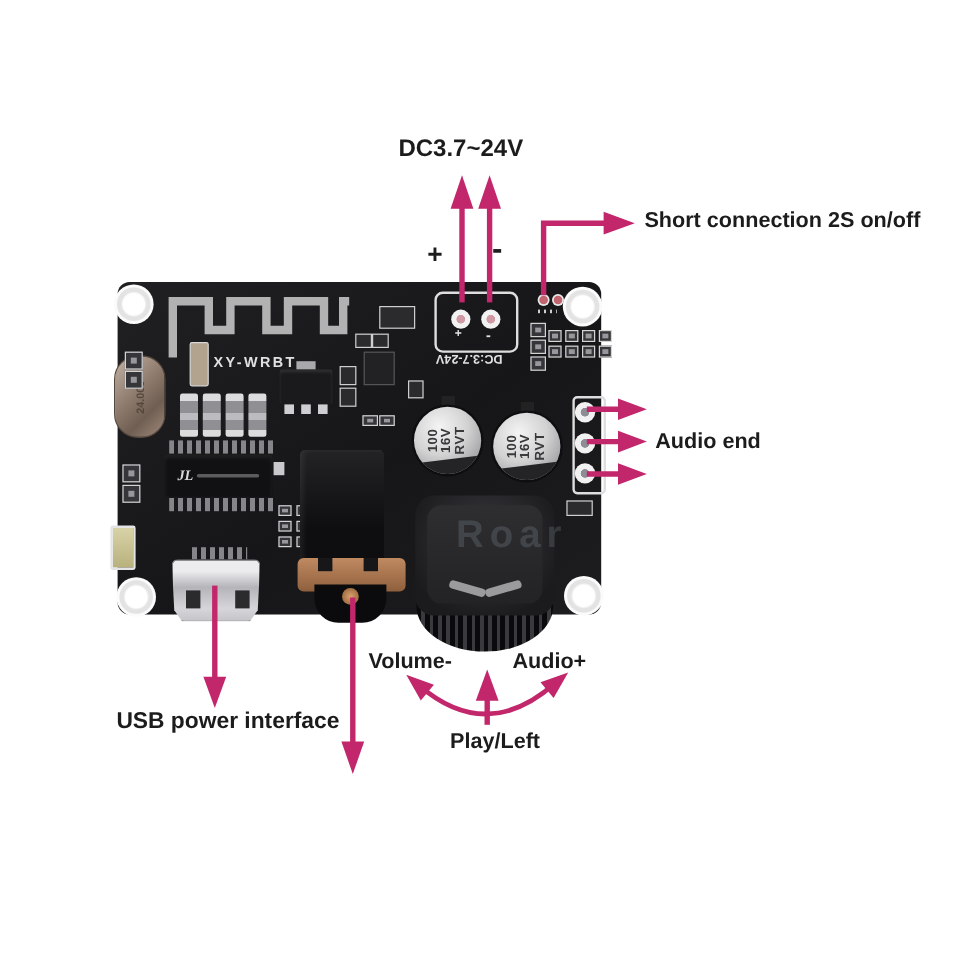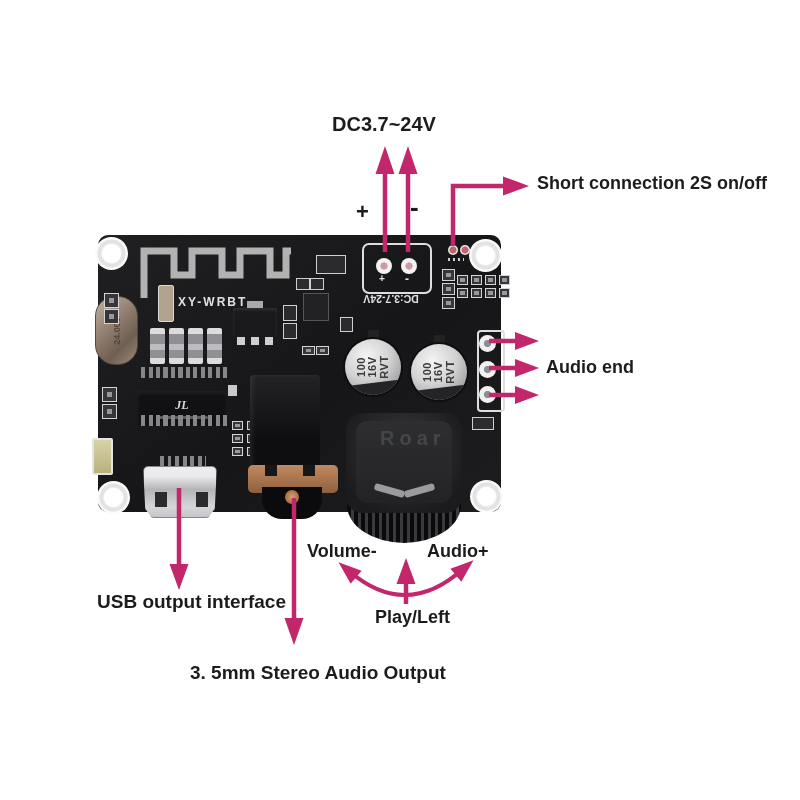--- a/index.html
+++ b/index.html
@@ -67,22 +67,22 @@
 
     <div style="position:absolute;left:52px;top:93px;display:flex;gap:4px;">
       <div class="res"></div>
       <div class="res"></div>
       <div class="res"></div>
       <div class="res"></div>
     </div>
 
     <div class="pinstrip" style="left:43px;top:132px;width:88px;height:11px;"></div>
     <div style="position:absolute;left:39px;top:144px;width:90px;height:35px;background:#111113;border-radius:2px;
-                box-shadow:inset 0 2px 4px rgba(255,255,255,.08);display:flex;flex-direction:column;
-                align-items:center;justify-content:center;gap:3px;margin-top:12px;">
+                box-shadow:inset 0 2px 4px rgba(255,255,255,.08);display:flex;flex-direction:row;
+                align-items:center;justify-content:center;gap:3px;">
       <span style="font-size:12px;font-style:italic;font-weight:bold;color:#d8d8d8;font-family:'Liberation Serif',serif;">JL</span>
       <span style="width:52px;height:3px;background:#9a9a9e;opacity:.55;border-radius:2px;"></span>
     </div>
     <div class="pinstrip" style="left:43px;top:180px;width:88px;height:11px;"></div>
 
     <div style="position:absolute;left:149px;top:66px;width:16px;height:7px;background:#a9a9ad;"></div>
     <div style="position:absolute;left:135px;top:73px;width:44px;height:29px;background:#1a1a1d;border-radius:2px;
                 box-shadow:inset 0 2px 3px rgba(255,255,255,.1);"></div>
     <div style="position:absolute;left:139px;top:102px;width:8px;height:8px;background:#cfcfd3;"></div>
     <div style="position:absolute;left:153px;top:102px;width:8px;height:8px;background:#cfcfd3;"></div>
@@ -191,21 +191,21 @@
                 background:linear-gradient(180deg,#ececee 0 18%,#b4b4b9 45%,#d6d6da 80%,#c6c6ca);
                 border:1px solid #86868b;border-radius:5px 5px 11px 11px;
                 clip-path:polygon(0% 0%,100% 0%,97% 82%,88% 100%,12% 100%,3% 82%);">
       <div style="position:absolute;left:11px;top:25px;width:12px;height:15px;background:#2b2b2e;"></div>
       <div style="position:absolute;left:52px;top:25px;width:12px;height:15px;background:#2b2b2e;"></div>
     </div>
 
     <div style="position:absolute;left:-6px;top:203px;width:17px;height:33px;border:2px solid #e4e4e4;border-radius:2px;
                 background:linear-gradient(180deg,#d8d2a8,#b8b17d);"></div>
 
-    <div style="position:absolute;left:282px;top:192px;font-size:20px;font-weight:bold;letter-spacing:5px;
+    <div style="position:absolute;left:282px;top:192px;font-size:32px;font-weight:bold;letter-spacing:5px;
                 color:rgba(185,205,220,0.16);z-index:3;">Roar</div>
   </div>
 
   <svg class="overlay" width="800" height="800" viewBox="0 0 800 800">
     <g fill="none" stroke-width="4.5" stroke="#c2266b">
       <path d="M385 252 V172"></path>
       <path d="M408 252 V172"></path>
       <path d="M453 246 V186 H504"></path>
       <path d="M489 341 H520"></path>
       <path d="M489 368 H520"></path>
@@ -228,18 +228,17 @@
       <path d="M0 -15 L-8.5 8 L8.5 8 Z" transform="translate(350,572) rotate(-50)"></path>
       <path d="M0 -15 L-8.5 8 L8.5 8 Z" transform="translate(462,570) rotate(50)"></path>
     </g>
   </svg>
 
   <div class="lbl" style="left:332px;top:113px;font-size:20px;">DC3.7~24V</div>
   <div class="lbl" style="left:356px;top:199px;font-size:22px;">+</div>
   <div class="lbl" style="left:410px;top:192px;font-size:26px;">-</div>
   <div class="lbl" style="left:537px;top:173px;font-size:18px;">Short connection 2S on/off</div>
   <div class="lbl" style="left:546px;top:357px;font-size:18px;">Audio end</div>
-  <div class="lbl" style="left:97px;top:591px;font-size:19px;">USB output interface</div>
-  <div class="lbl" style="left:190px;top:662px;font-size:19px;">3. 5mm Stereo Audio Output</div>
+  <div class="lbl" style="left:97px;top:591px;font-size:19px;">USB power interface</div>
   <div class="lbl" style="left:307px;top:541px;font-size:18px;">Volume-</div>
   <div class="lbl" style="left:427px;top:541px;font-size:18px;">Audio+</div>
   <div class="lbl" style="left:375px;top:607px;font-size:18px;">Play/Left</div>
 </div>
 
 </body></html>

